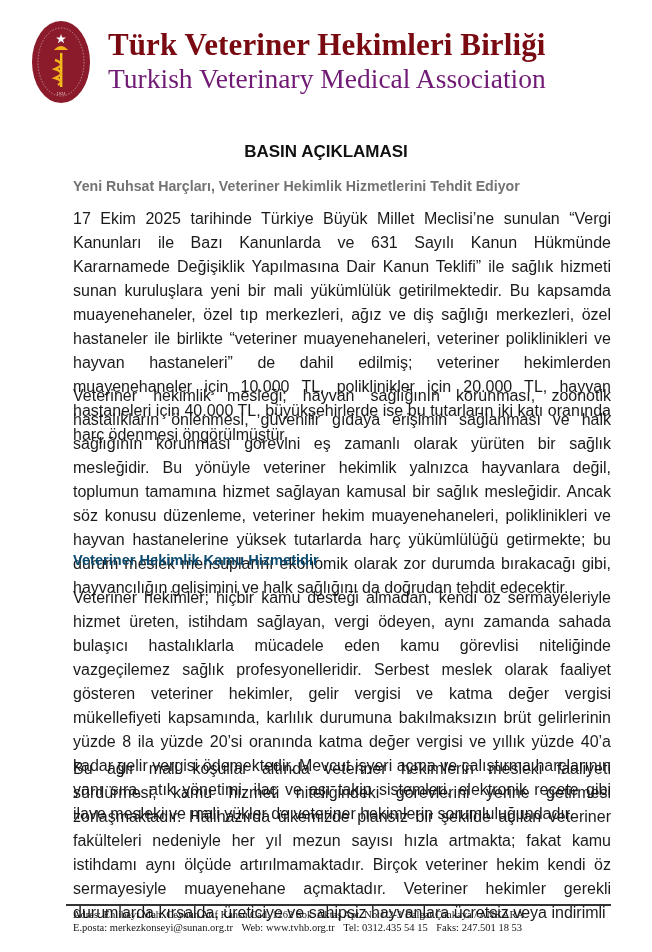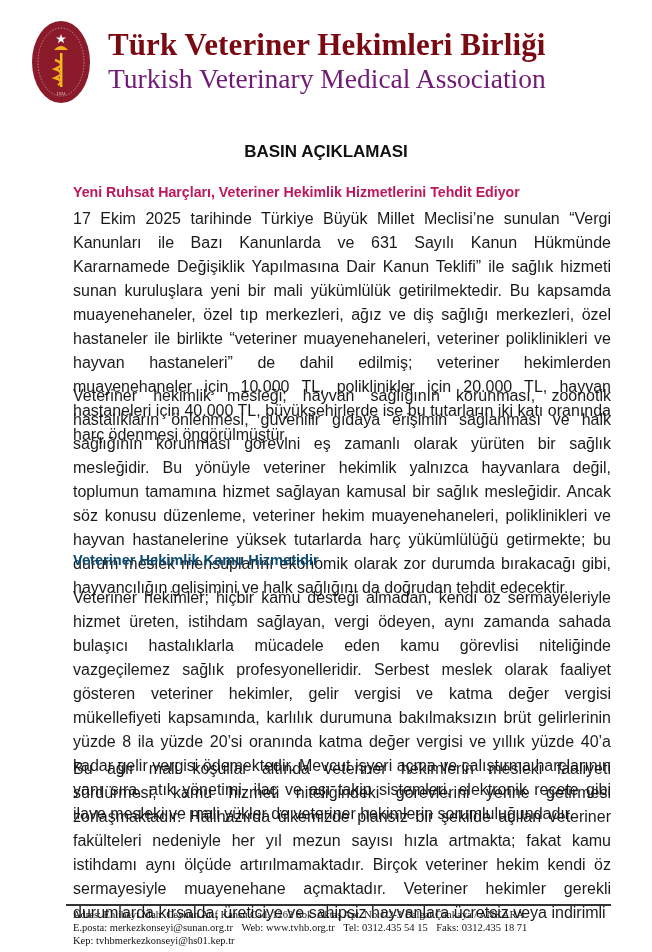--- a/index.html
+++ b/index.html
@@ -3,21 +3,21 @@
 <meta charset="utf-8">
 <style>
   html, body { margin: 0; padding: 0; background: #ffffff; }
   body { width: 652px; height: 952px; position: relative; overflow: hidden; color: #1a1a1a; }
   .header { position: absolute; left: 0; top: 0; width: 591px; height: 110px; }
   .logo { position: absolute; left: 31px; top: 20px; width: 60px; height: 84px; }
   .title-tr { position: absolute; left: 108px; top: 27px; font-family: "Liberation Serif", serif; font-weight: bold; font-size: 31px; color: #7a0a12; letter-spacing: 0.1px; white-space: nowrap; }
   .title-en { position: absolute; left: 108px; top: 63px; font-family: "Liberation Serif", serif; font-size: 27.5px; color: #701a75; white-space: nowrap; }
   .doc { position: absolute; left: 73px; width: 538px; font-family: "Liberation Sans", sans-serif; }
   .press-title { position: absolute; left: 0; width: 652px; top: 134px; text-align: center; font-family: "Liberation Sans", sans-serif; font-weight: bold; font-size: 17px; color: #111; margin-top: 8px; }
-  .subtitle { top: 178px; font-weight: bold; font-size: 14.2px; color: #be185d; white-space: nowrap; margin-top: 6px; }
+  .subtitle { top: 178px; font-weight: bold; font-size: 14.2px; color: #737373; white-space: nowrap; }
   .para { font-size: 16px; line-height: 24px; text-align: justify; color: #1a1a1a; }
   .p1 { top: 207px; }
   .p2 { top: 384px; }
   .h2 { top: 552px; font-weight: bold; font-size: 14.6px; color: #0c4a6e; }
   .p3 { top: 586px; }
   .p4 { top: 757px; }
   .footer-line { position: absolute; left: 66px; width: 545px; top: 904px; height: 1.5px; background: #333; }
   .footer { position: absolute; left: 73px; top: 908px; font-family: "Liberation Serif", serif; font-size: 10.5px; line-height: 13.2px; color: #111; white-space: nowrap; }
   .footer span.gap { display: inline-block; width: 6px; }
 </style>
@@ -56,19 +56,15 @@
 <div class="footer">
   <div>Adres: Ehlibeyt Mah. Ceyhun Atıf Kansu Cad. 1262 Sok. Aktaş Apt. No:1/2-3 Balgat Çankaya / ANKARA</div>
   <div>
     <span>E.posta:</span>
     <span>merkezkonseyi@sunan.org.tr</span><span class="gap"></span>
     <span>Web:</span>
     <span>www.tvhb.org.tr</span><span class="gap"></span>
     <span>Tel:</span>
     <span>0312.435 54 15</span><span class="gap"></span>
     <span>Faks:</span>
-    <span>0312.435 18 71</span>
-  </div>
-  <div>
-    <span>Kep:</span>
-    <span>tvhbmerkezkonseyi@hs01.kep.tr</span>
+    <span>247.501 18 53</span>
   </div>
 </div>
 
 </body></html>

